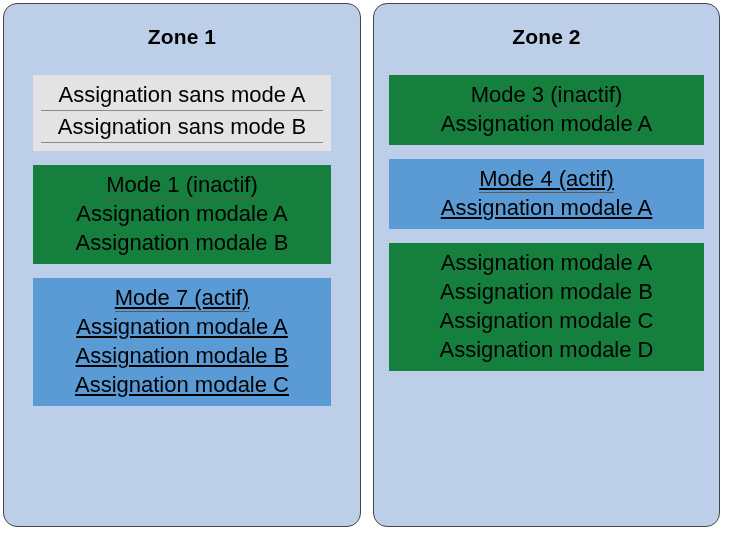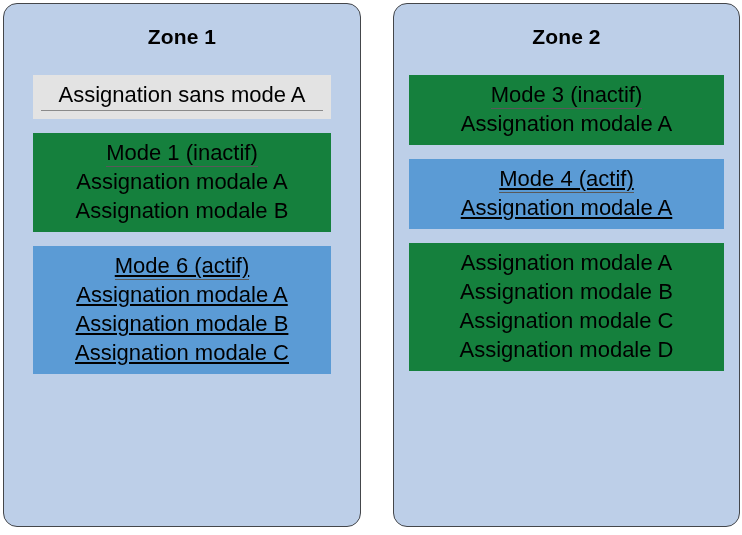--- a/index.html
+++ b/index.html
@@ -25,21 +25,21 @@
   .zone {
     position: absolute;
     top: 3px;
     height: 524px;
     background: #bdcfe8;
     border: 1.5px solid #44464a;
     border-radius: 14px;
     box-sizing: border-box;
   }
   .zone-1 { left: 3px;   width: 358px; }
-  .zone-2 { left: 393px; width: 347px; }
+  .zone-2 { left: 373px; width: 347px; }
 
   .zone-title {
     text-align: center;
     font-weight: bold;
     font-size: 21px;
     color: #000000;
     line-height: 1;
     padding-top: 22px;
     letter-spacing: 0.1px;
   }
@@ -94,34 +94,35 @@
 
   <div class="zone zone-1">
     <div class="zone-title">Zone 1</div>
 
     <div class="spacer-lg"></div>
 
     <div class="groups">
 
       <div class="group nomode">
         <div class="assignment ruled">Assignation sans mode A</div>
+        <div class="assignment ruled">Assignation sans mode B</div>
       </div>
 
       <div class="spacer-sm"></div>
 
       <div class="group idle">
         <div class="group-header"><span class="hdr-text">Mode 1 (inactif)</span></div>
         <div class="assignment">Assignation modale A</div>
         <div class="assignment">Assignation modale B</div>
       </div>
 
       <div class="spacer-sm"></div>
 
       <div class="group active">
-        <div class="group-header"><span class="hdr-text">Mode 6 (actif)</span></div>
+        <div class="group-header"><span class="hdr-text">Mode 7 (actif)</span></div>
         <div class="assignment">Assignation modale A</div>
         <div class="assignment">Assignation modale B</div>
         <div class="assignment">Assignation modale C</div>
       </div>
 
     </div>
   </div>
 
   <div class="zone zone-2">
     <div class="zone-title">Zone 2</div>

